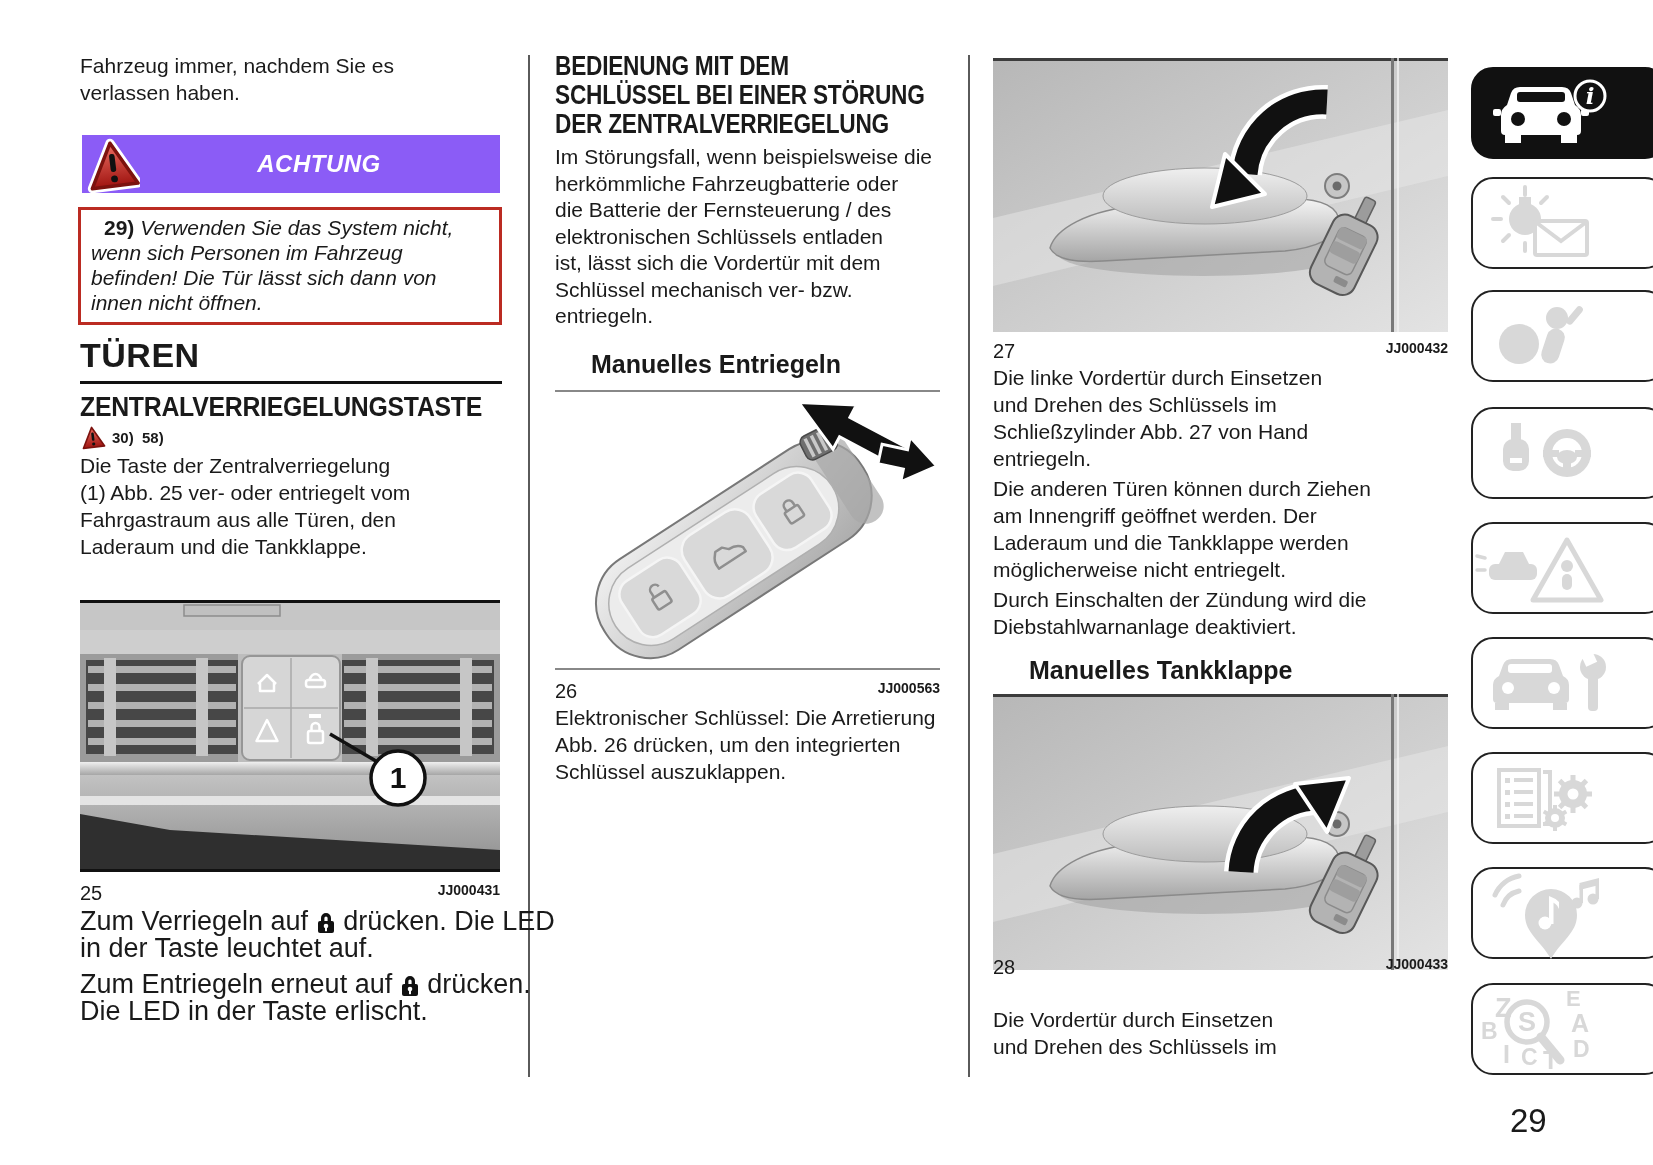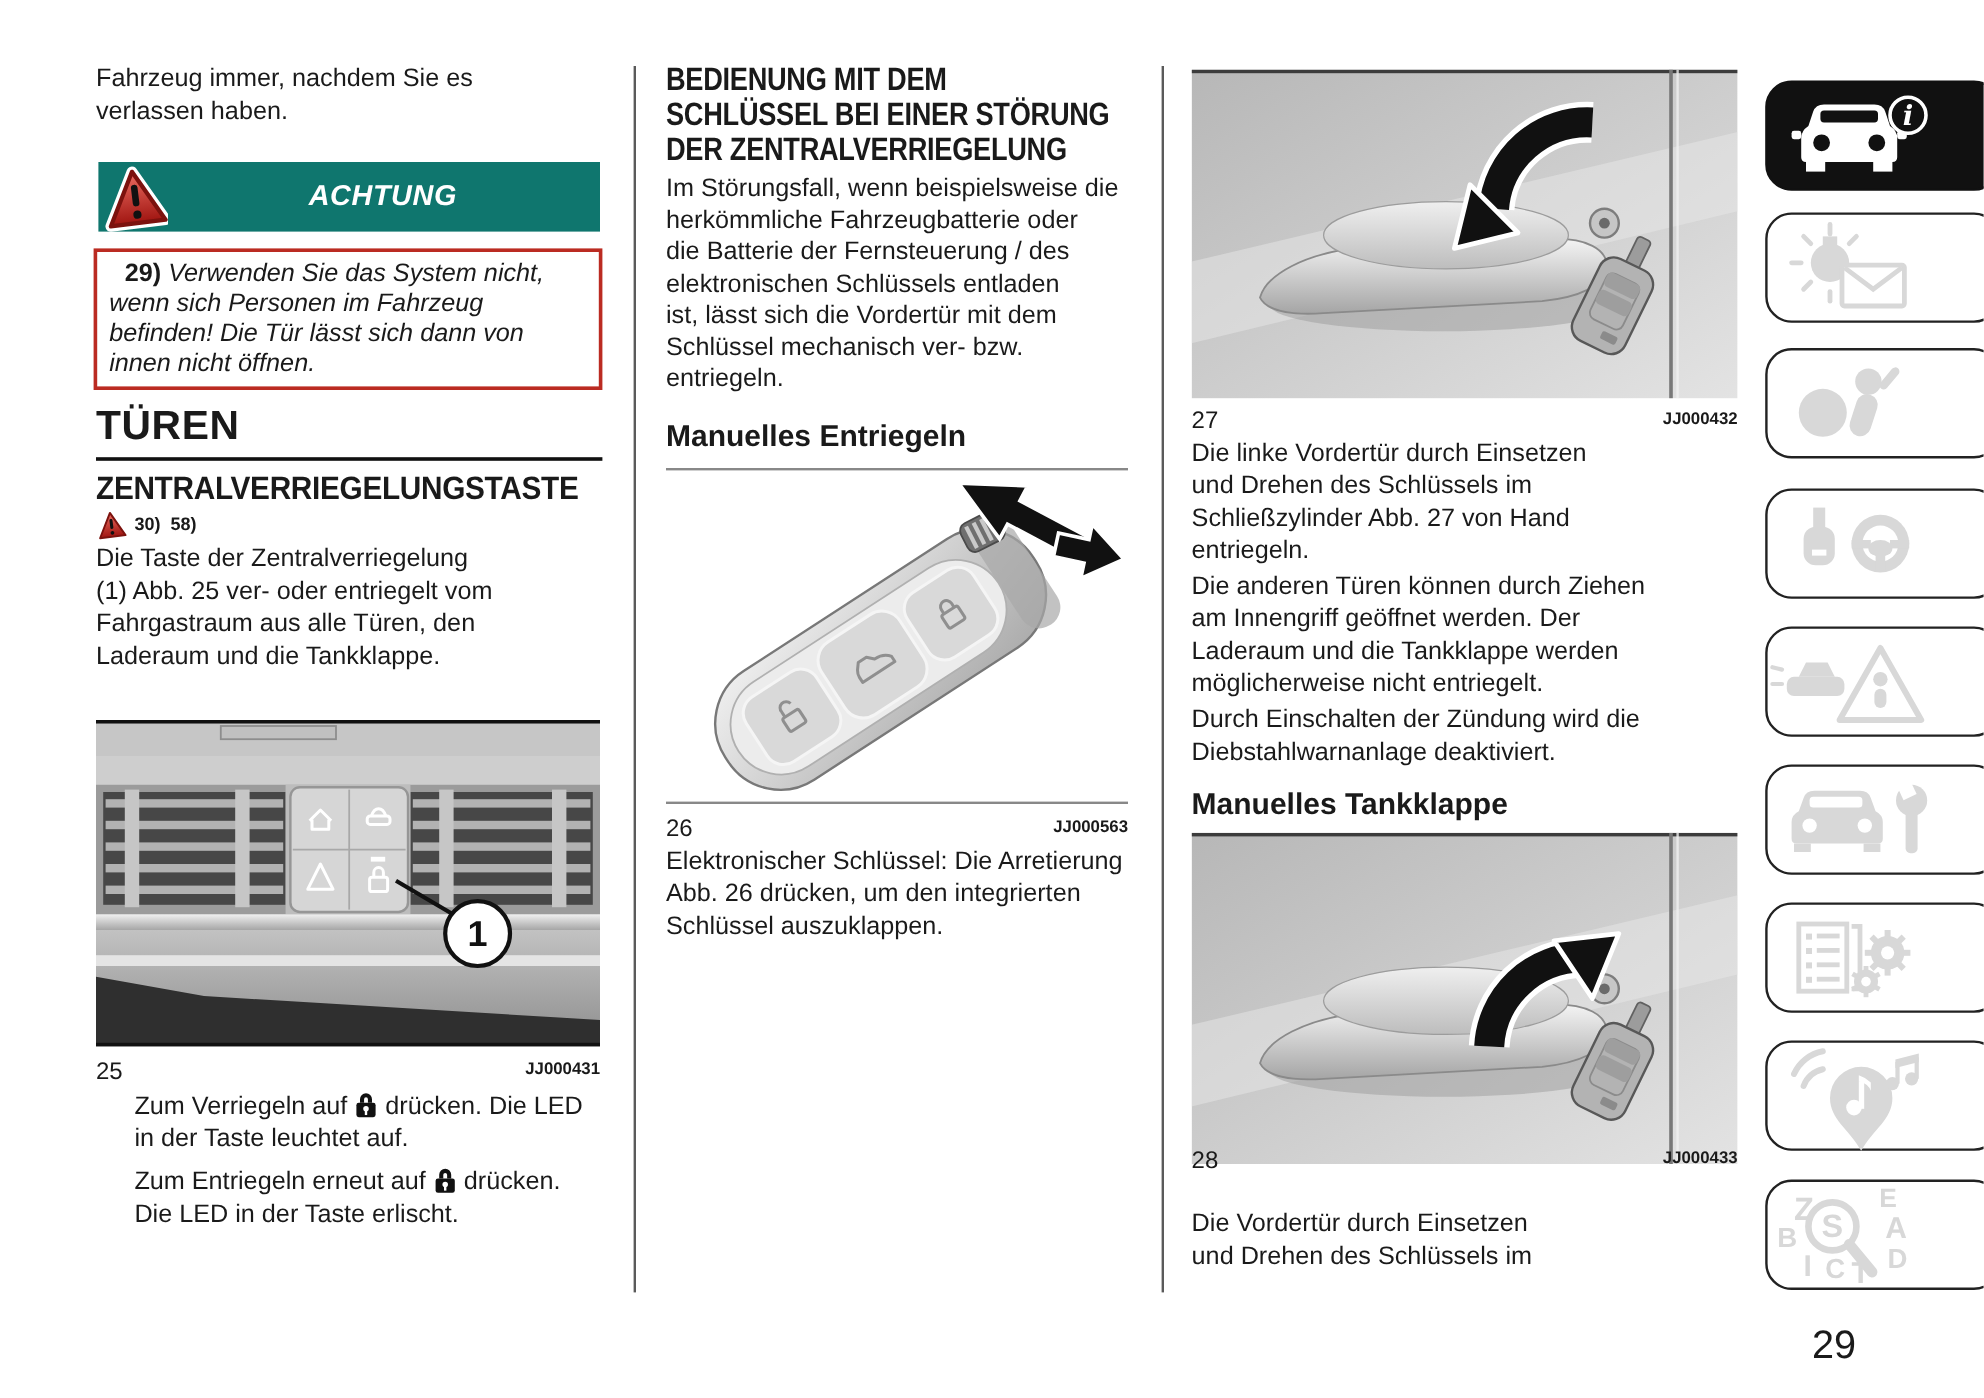--- a/index.html
+++ b/index.html
@@ -5,39 +5,39 @@
   html,body{margin:0;padding:0;}
   body{
     position:relative;width:1653px;height:1165px;background:#fff;overflow:hidden;
     font-family:"Liberation Sans",sans-serif;color:#1a1a1a;
   }
   .abs{position:absolute;}
   .pre{white-space:pre;}
   .body-text{font-size:21px;line-height:27px;}
   .col-divider{position:absolute;top:55px;height:1022px;width:2px;background:#5a5a5a;}
   
-  .banner{left:82px;top:135px;width:418px;height:58px;background:#0f766e;display:flex;align-items:center;justify-content:center;}
+  .banner{left:82px;top:135px;width:418px;height:58px;background:#8b5cf6;display:flex;align-items:center;justify-content:center;}
   .banner-label{color:#fff;font-weight:bold;font-style:italic;font-size:24px;letter-spacing:.5px;padding-left:56px;}
   .warn-tri-lg{left:86px;top:138px;}
   .red-box{left:78px;top:207px;width:398px;border:3px solid #bb2b22;padding:5px 10px 7px 10px;font-size:21px;line-height:25px;}
   .red-box .num{font-weight:bold;font-style:normal;margin-left:13px;}
   .red-box .it{font-style:italic;white-space:pre;}
   .h1{left:80px;top:336px;font-size:34px;font-weight:bold;letter-spacing:.5px;}
   .h1-rule{left:80px;top:381px;width:422px;height:3px;background:#111;}
   .h2{left:80px;top:392px;font-size:27px;font-weight:bold;transform:scaleX(.92);transform-origin:0 0;white-space:pre;letter-spacing:-.3px;}
   .refs{left:112px;top:429px;font-size:15px;font-weight:bold;}
   .caption-row{display:flex;justify-content:space-between;align-items:flex-start;}
   .fig-num{font-size:20px;}
   .fig-code{font-size:14px;font-weight:bold;}
-  .lockline{font-size:21px;line-height:27px;margin-left:32px;}
+  .lockline{font-size:27px;line-height:27px;}
   .lockline .seg{white-space:pre;}
   .lock-glyph{display:inline-block;vertical-align:-4px;}
   
   .h-main{left:555px;top:52px;font-size:27px;line-height:29px;font-weight:bold;transform:scaleX(.84);transform-origin:0 0;white-space:pre;letter-spacing:-.3px;}
-  .h3{font-size:25px;font-weight:bold;}
+  .h3{font-size:25px;font-weight:bold;margin-left:36px;}
   .fig26-frame{left:555px;top:390px;width:385px;height:276px;border-top:2px solid #888;border-bottom:2px solid #888;}
   
   .tab{position:absolute;left:1471px;width:196px;height:92px;border-radius:22px;background:#fff;border:2px solid #222;box-sizing:border-box;}
   .tab.active{background:#111;border-color:#111;}
   .tab svg{position:absolute;left:0;top:0;}
   .pageno{left:1478px;top:1102px;font-size:33px;margin-left:32px;}
   .ic{fill:#d8d8d8;}
   .ics{stroke:#d8d8d8;fill:none;}
 </style>
 </head>

